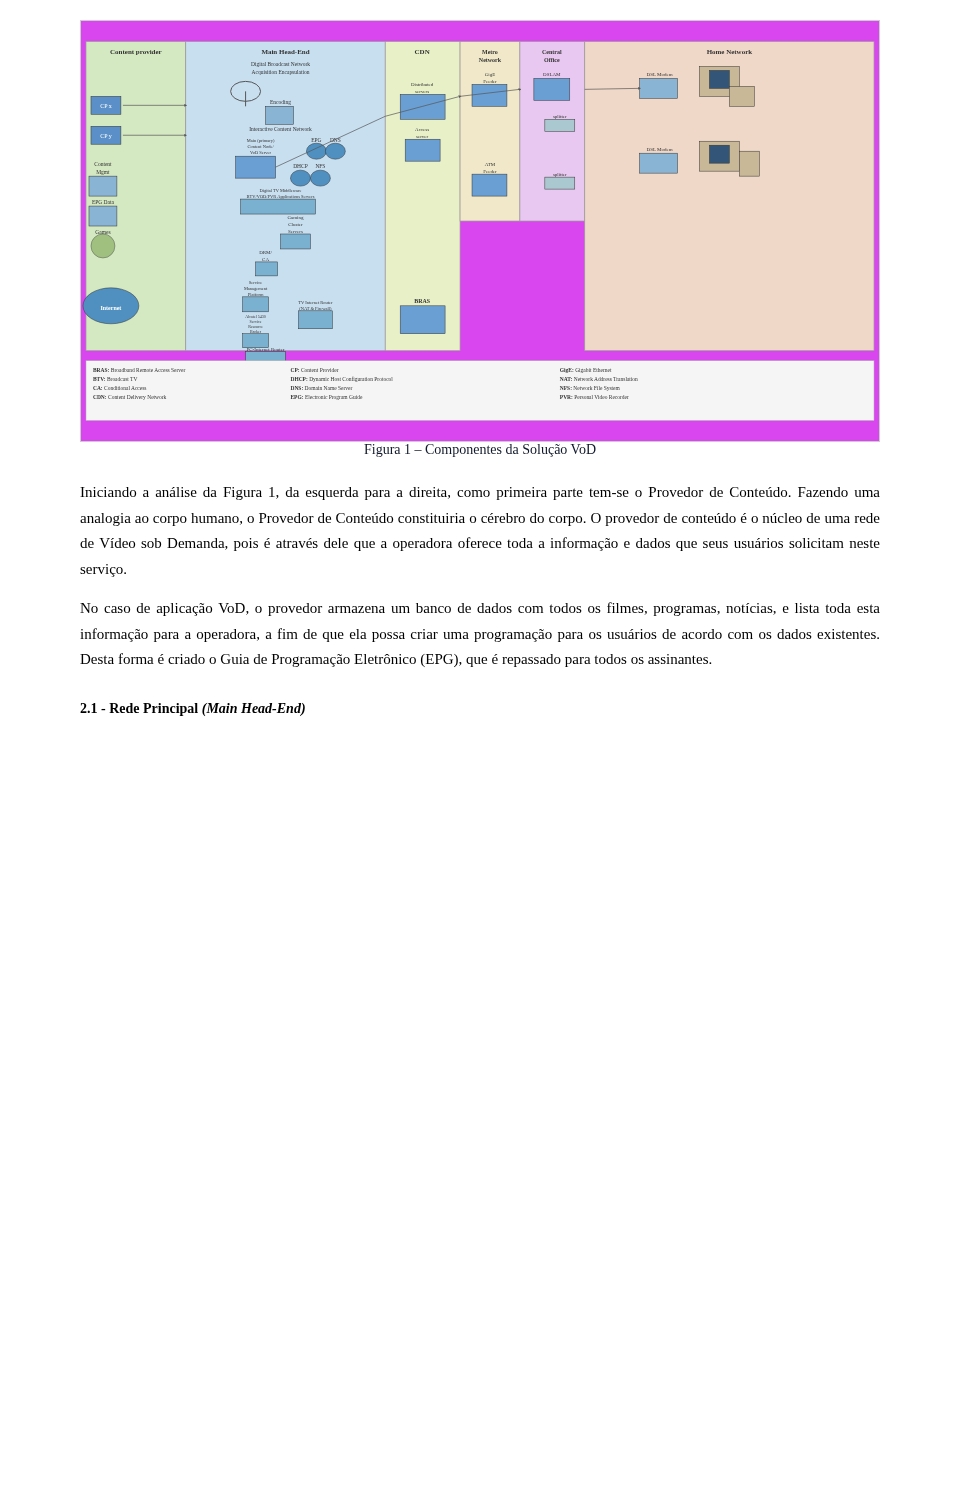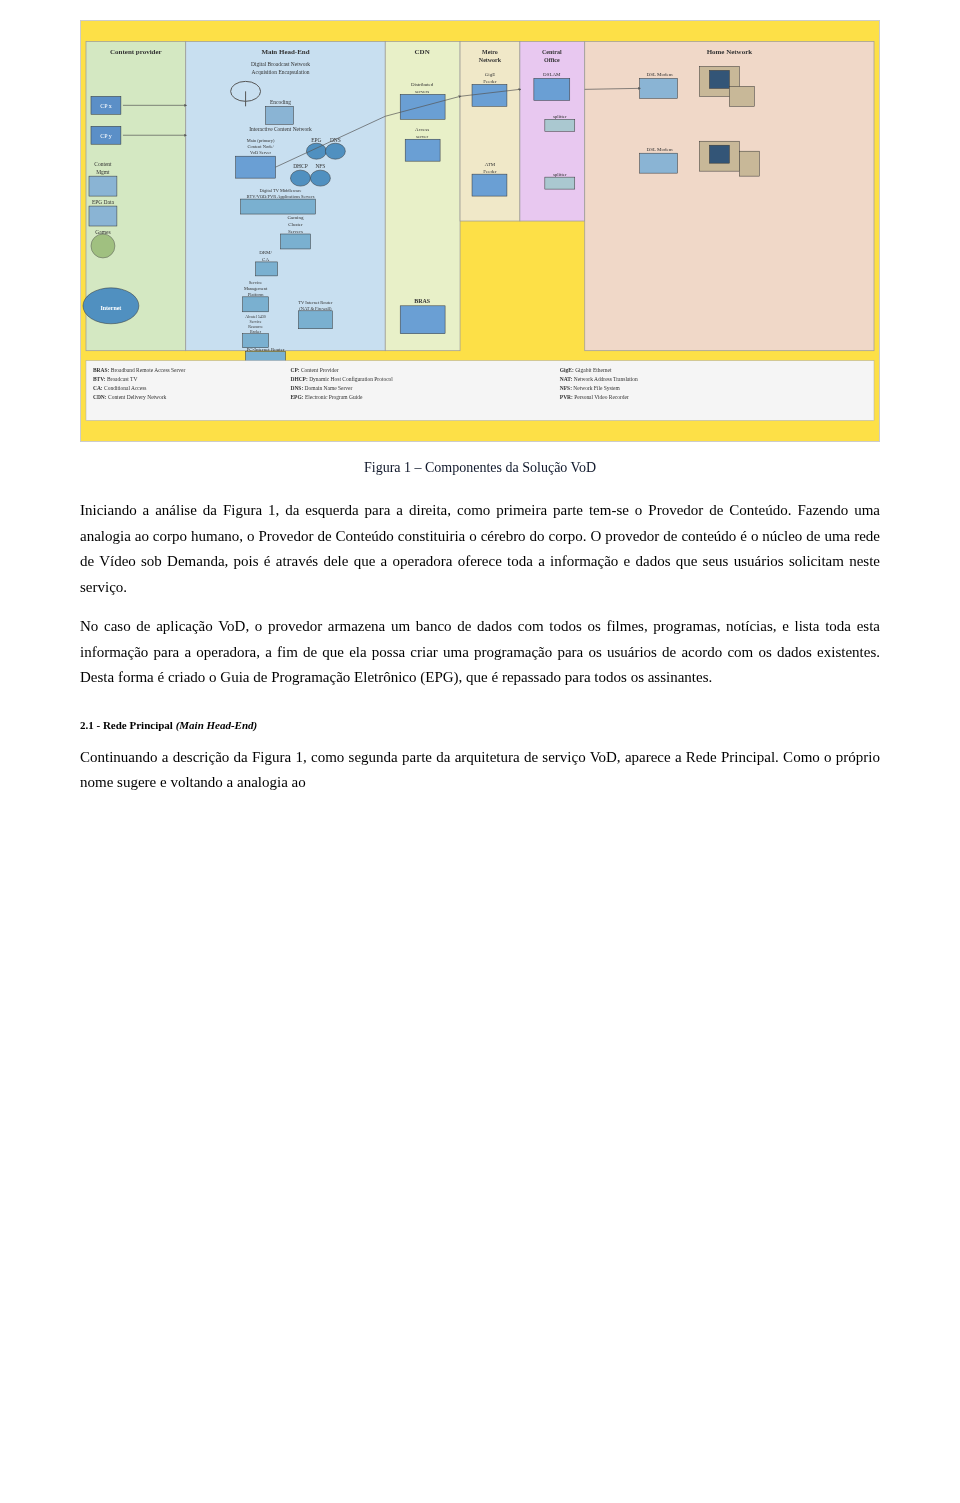--- a/index.html
+++ b/index.html
@@ -13,22 +13,22 @@
     }
 
     .page {
       width: 960px;
       padding: 20px 80px 40px 80px;
     }
 
     .diagram-container {
       width: 100%;
       border: 1px solid #ccc;
-      margin-bottom: 18px;
-      background: #fde047;
+      margin-bottom: 0;
+      background: #d946ef;
       display: flex;
       align-items: flex-end;
       justify-content: center;
       min-height: 420px;
       overflow: hidden;
     }
 
     .diagram-svg {
       width: 100%;
       height: 420px;
@@ -42,21 +42,21 @@
     }
 
     .text-block {
       text-align: justify;
       line-height: 1.7;
       margin-bottom: 14px;
       font-size: 15px;
     }
 
     .section-heading {
-      font-size: 11px;
+      font-size: 14px;
       font-weight: bold;
       margin-top: 28px;
       margin-bottom: 14px;
       text-align: left;
     }
   </style>
 </head>
 <body>
 
 <div class="page">
@@ -253,17 +253,14 @@
   </p>
 
 
 
   <div class="section-heading">
     <span>2.1</span>
     <span> - Rede Principal </span>
     <em>(Main Head-End)</em>
   </div>
 
-  <p class="text-block">
-    <span>Continuando a descrição da Figura 1, como segunda parte da arquitetura de serviço VoD, aparece a Rede Principal. Como o próprio nome sugere e voltando a analogia ao</span>
-  </p>
 
 </div>
 
 </body></html>

